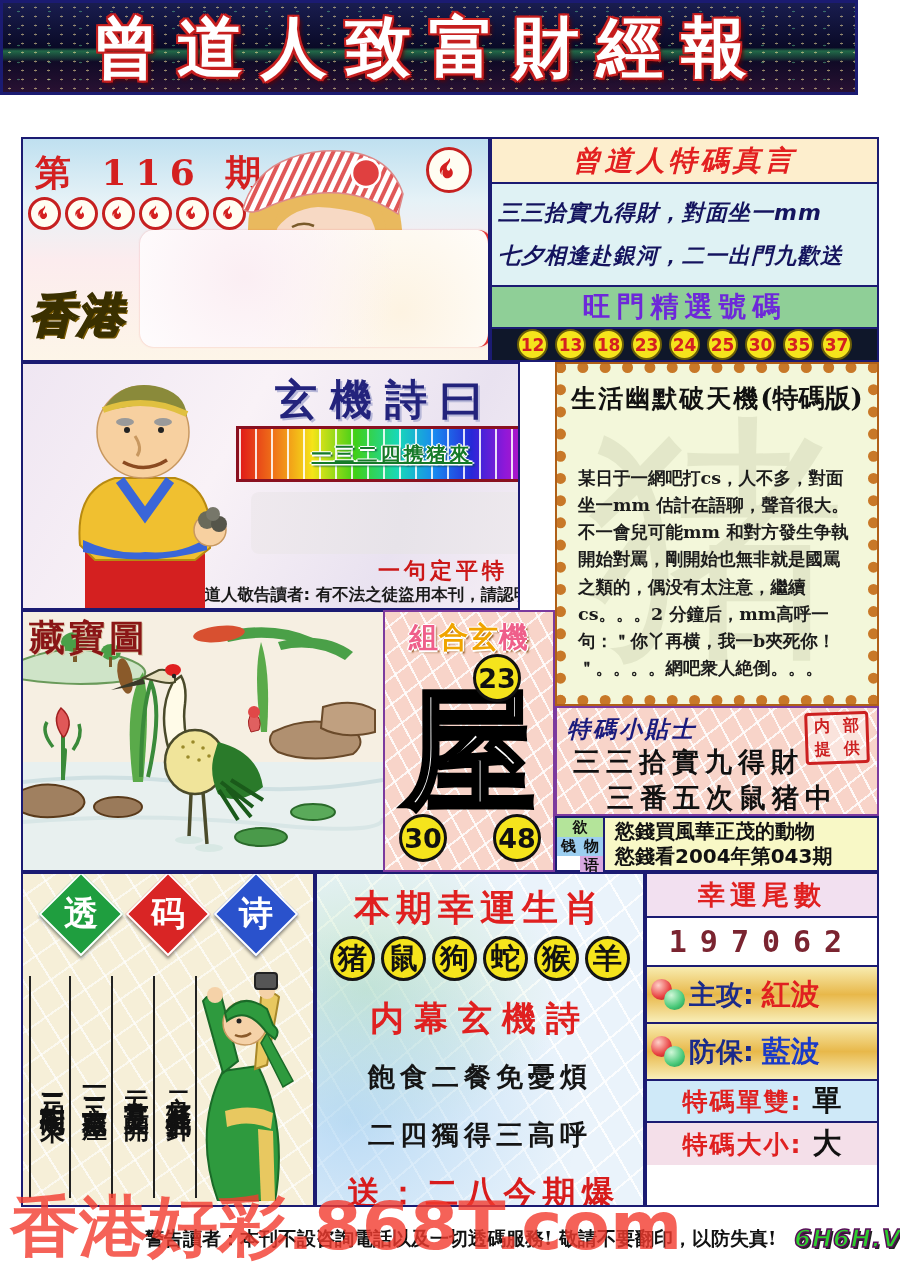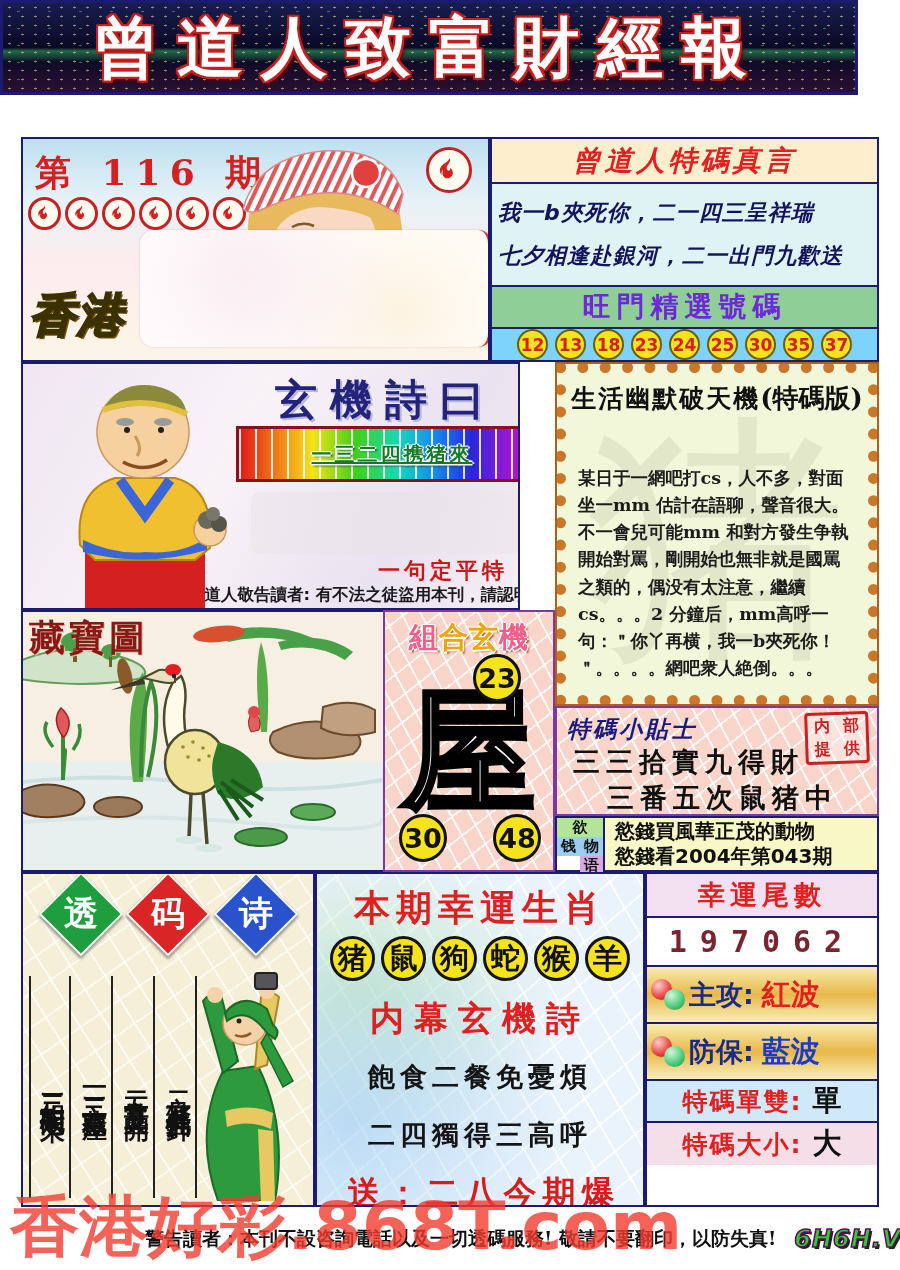--- a/index.html
+++ b/index.html
@@ -48,21 +48,21 @@
 
   
   .p-verse{left:490px;top:137px;width:389px;height:225px;background:#dff2f4;display:flex;flex-direction:column;}
   .verse-head{height:43px;background:#fdeecd;border-bottom:2px solid #1b1b72;display:flex;align-items:center;justify-content:center;}
   .verse-head span{color:#e32020;font-size:28px;font-weight:900;font-style:italic;letter-spacing:4px;}
   .verse-body{height:101px;display:flex;flex-direction:column;justify-content:space-evenly;padding:0 6px;}
   .verse-line{color:#14145e;font-size:22px;font-weight:900;font-style:italic;white-space:nowrap;letter-spacing:1px;}
   .verse-band{height:40px;background:#8fcf97;border-top:2px solid #1b1b72;border-bottom:2px solid #1b1b72;
     display:flex;align-items:center;justify-content:center;}
   .verse-band span{color:#6d28d9;font-size:28px;font-weight:900;letter-spacing:6px;}
-  .verse-nums{flex:1;background:#7dd3fc;display:flex;align-items:center;justify-content:center;gap:7px;}
+  .verse-nums{flex:1;background:#0f172a;display:flex;align-items:center;justify-content:center;gap:7px;}
   .numball{width:31px;height:31px;border-radius:50%;background:#f5e41c;border:2px solid #6b5e08;box-sizing:border-box;
     display:flex;align-items:center;justify-content:center;font-size:17px;font-weight:900;color:#d42020;}
 
   
   .p-poem{left:21px;top:362px;width:499px;height:248px;
     background:linear-gradient(120deg,#efe6f2 0%,#f9f2f7 40%,#e9e2f0 75%,#f5eef5 100%);overflow:hidden;}
   .poem-title{left:252px;top:8px;font-size:42px;font-weight:900;color:#23237c;letter-spacing:13px;white-space:nowrap;
     text-shadow:2px 2px 0 #b8b8d8;}
   .rainbow{left:213px;top:62px;width:312px;height:56px;border:3px solid #8a1020;box-sizing:border-box;
     background:
@@ -266,21 +266,21 @@
     </div>
     <div class="abs censor1"></div>
     <div class="abs hk-label">香港</div>
   </div>
 
   <div class="panel p-verse">
     <div class="verse-head">
       <span>曾道人特碼真言</span>
     </div>
     <div class="verse-body">
-      <div class="verse-line">我一b夾死你，二一四三呈祥瑞</div>
+      <div class="verse-line">三三拾實九得財，對面坐一mm</div>
       <div class="verse-line">七夕相逢赴銀河，二一出門九歡送</div>
     </div>
     <div class="verse-band">
       <span>旺門精選號碼</span>
     </div>
     <div class="verse-nums">
       <span class="numball">12</span>
       <span class="numball">13</span>
       <span class="numball">18</span>
       <span class="numball">23</span>

